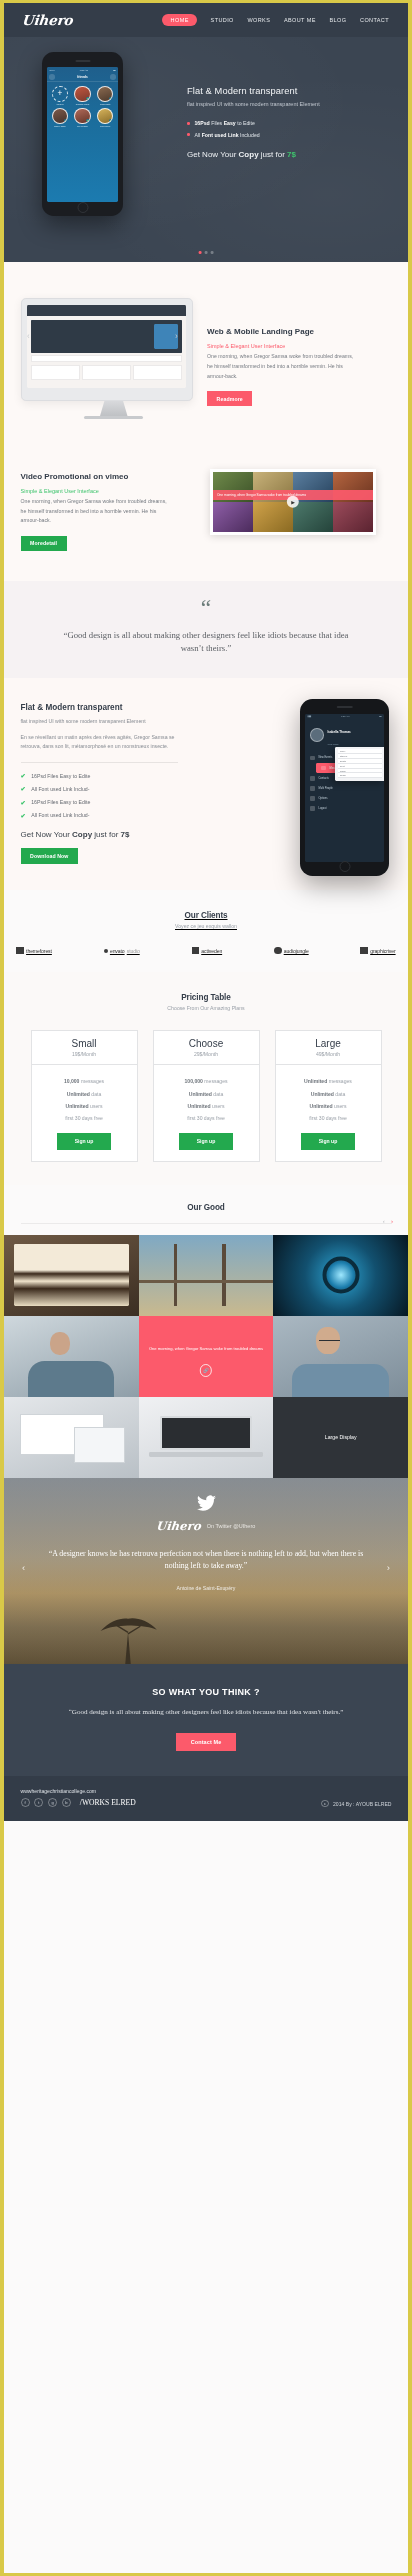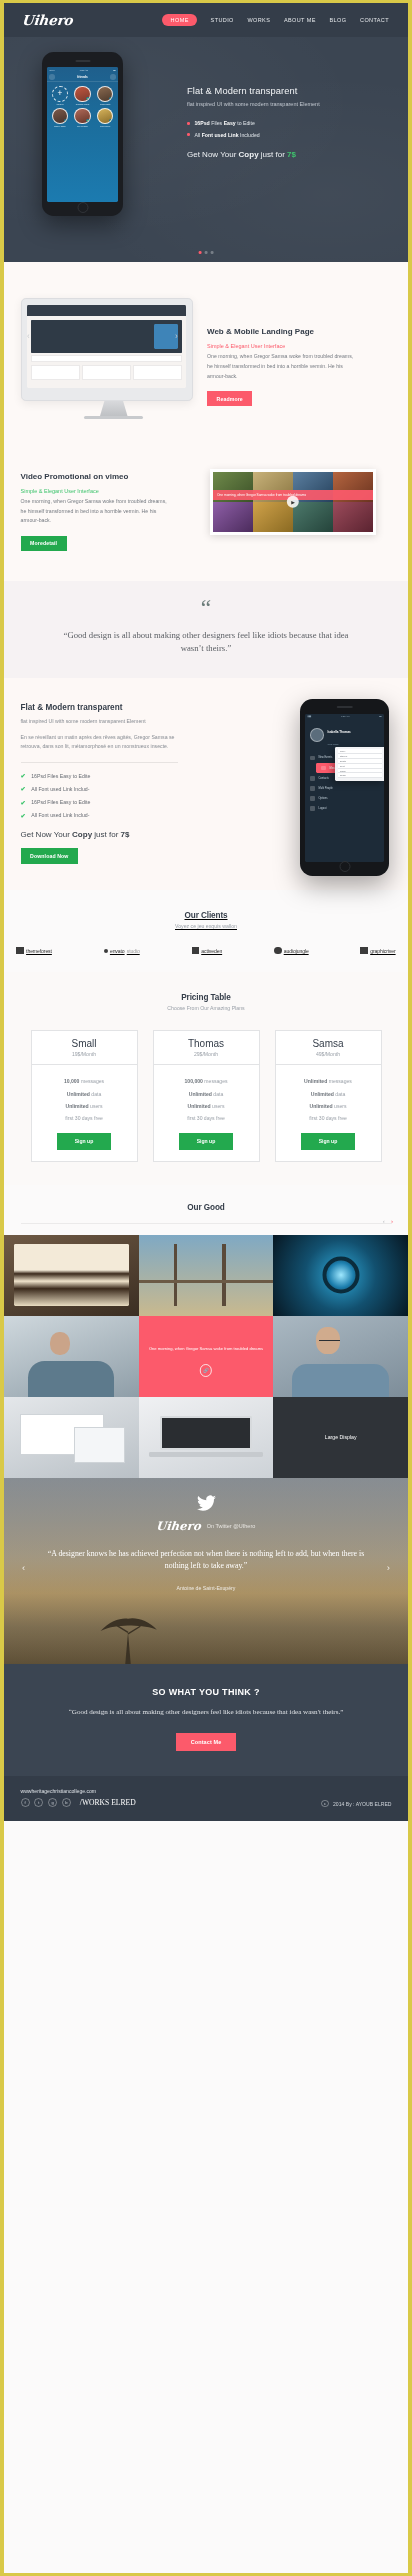--- a/index.html
+++ b/index.html
@@ -653,35 +653,35 @@
           <div class="pc-li"><b>10,000</b><span> messages</span></div>
           <div class="pc-li"><b>Unlimited</b><span> data</span></div>
           <div class="pc-li"><b>Unlimited</b><span> users</span></div>
           <div class="pc-li"><span>first 30 days free</span></div>
           <button class="pc-btn">Sign up</button>
         </div>
       </div>
 
       <div class="price-card">
         <div class="pc-head">
-          <div class="pc-name">Thomas</div>
+          <div class="pc-name">Choose</div>
           <div class="pc-price">29$/Month</div>
         </div>
         <div class="pc-body">
           <div class="pc-li"><b>100,000</b><span> messages</span></div>
           <div class="pc-li"><b>Unlimited</b><span> data</span></div>
           <div class="pc-li"><b>Unlimited</b><span> users</span></div>
           <div class="pc-li"><span>first 30 days free</span></div>
           <button class="pc-btn">Sign up</button>
         </div>
       </div>
 
       <div class="price-card">
         <div class="pc-head">
-          <div class="pc-name">Samsa</div>
+          <div class="pc-name">Large</div>
           <div class="pc-price">49$/Month</div>
         </div>
         <div class="pc-body">
           <div class="pc-li"><b>Unlimited</b><span> messages</span></div>
           <div class="pc-li"><b>Unlimited</b><span> data</span></div>
           <div class="pc-li"><b>Unlimited</b><span> users</span></div>
           <div class="pc-li"><span>first 30 days free</span></div>
           <button class="pc-btn">Sign up</button>
         </div>
       </div>
@@ -738,21 +738,21 @@
   <div class="twitter">
     <div class="tw-bird">
       <svg viewBox="0 0 24 24" width="25" height="20.6" fill="#ffffff" aria-hidden="true">
         <path d="M23 4.9c-.8.4-1.7.6-2.6.8a4.5 4.5 0 0 0 2-2.5c-.9.5-1.9.9-2.9 1.1a4.5 4.5 0 0 0-7.7 4.1A12.8 12.8 0 0 1 2.5 3.6a4.5 4.5 0 0 0 1.4 6 4.4 4.4 0 0 1-2-.6v.1c0 2.2 1.5 4 3.6 4.4a4.5 4.5 0 0 1-2 .1 4.5 4.5 0 0 0 4.2 3.1A9 9 0 0 1 1 18.6a12.7 12.7 0 0 0 6.9 2c8.3 0 12.8-6.9 12.8-12.8v-.6c.9-.6 1.7-1.4 2.3-2.3z"></path>
       </svg>
     </div>
     <div class="tw-handle">
       <span class="tw-logo">Uihero</span>
       <span class="tw-on">On Twitter @UIhero</span>
     </div>
-    <div class="tw-quote">“A designer knows he has achieved perfection not when there is nothing left to add, but when there is nothing left to take away.”</div>
+    <div class="tw-quote">“A designer knows he has retrouva perfection not when there is nothing left to add, but when there is nothing left to take away.”</div>
     <div class="tw-author">Antoine de Saint-Exupéry</div>
     <div class="tw-arrow left">‹</div>
     <div class="tw-arrow right">›</div>
     <svg class="tw-tree" viewBox="0 0 140 86">
       <path d="M66 86 L70 40 L74 86 Z" fill="#3b3224"></path>
       <path d="M30 38 C44 22, 62 18, 70 20 C80 17, 100 22, 112 36 C96 30, 84 31, 70 30 C56 31, 44 31, 30 38 Z" fill="#3b3224"></path>
       <path d="M70 40 L54 30 M70 42 L88 31" stroke="#3b3224" stroke-width="2" fill="none"></path>
     </svg>
   </div>
 

